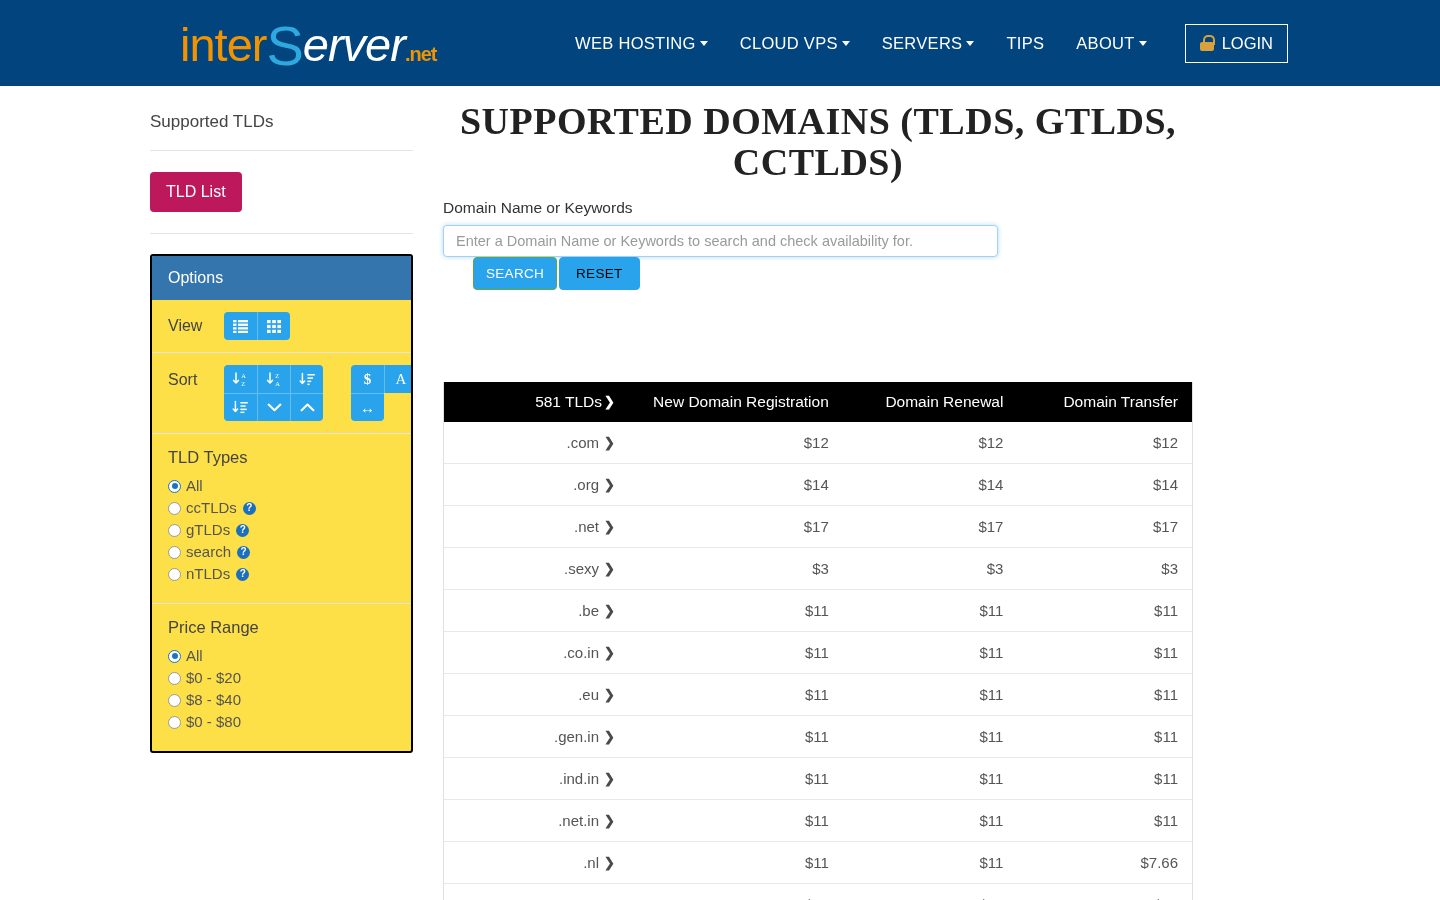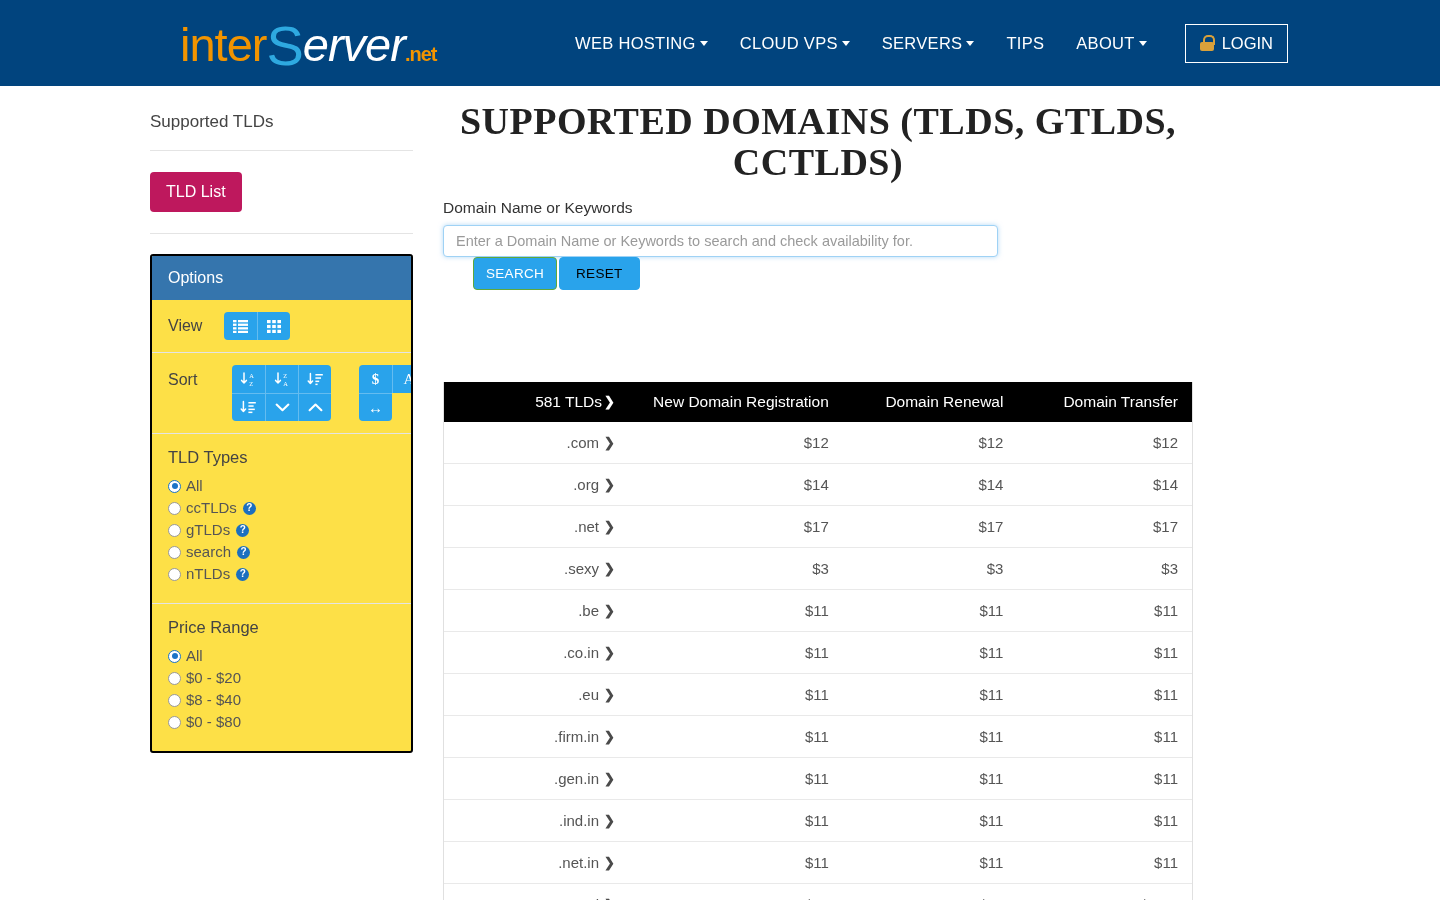--- a/index.html
+++ b/index.html
@@ -425,21 +425,21 @@
               <rect x="5.2" y="4.9" width="3.6" height="3.2" fill="#fff"></rect>
               <rect x="10.4" y="4.9" width="3.6" height="3.2" fill="#fff"></rect>
               <rect x="0" y="9.8" width="3.6" height="3.2" fill="#fff"></rect>
               <rect x="5.2" y="9.8" width="3.6" height="3.2" fill="#fff"></rect>
               <rect x="10.4" y="9.8" width="3.6" height="3.2" fill="#fff"></rect>
             </svg>
           </button>
         </div>
       </div>
 
-      <div class="opt-row" style="align-items:flex-start;gap:8px;">
+      <div class="opt-row" style="align-items:flex-start;">
         <div class="opt-label" style="padding-top:6px;">Sort</div>
         <div class="sort-wrap">
 
           <div class="sort-grid">
             <div class="sort-row">
               <button class="sq-btn">
                 <svg class="ico" width="17" height="15" viewBox="0 0 17 15" aria-hidden="true">
                   <path d="M4 1 v10 M4 11 l-2.4 -2.6 M4 11 l2.4 -2.6" stroke="#fff" stroke-width="1.5" fill="none" stroke-linecap="round"></path>
                   <text x="9.3" y="6.4" font-family="Liberation Serif, serif" font-size="6.4" fill="#fff">A</text>
                   <text x="9.3" y="13.6" font-family="Liberation Serif, serif" font-size="6.4" fill="#fff">Z</text>
@@ -625,26 +625,20 @@
               <td>$11</td>
               <td>$11</td>
             </tr>
             <tr>
               <td><span>.eu</span><span class="chev">❯</span></td>
               <td>$11</td>
               <td>$11</td>
               <td>$11</td>
             </tr>
             <tr>
-              <td><span>.firm.in</span><span class="chev">❯</span></td>
-              <td>$11</td>
-              <td>$11</td>
-              <td>$11</td>
-            </tr>
-            <tr>
               <td><span>.gen.in</span><span class="chev">❯</span></td>
               <td>$11</td>
               <td>$11</td>
               <td>$11</td>
             </tr>
             <tr>
               <td><span>.ind.in</span><span class="chev">❯</span></td>
               <td>$11</td>
               <td>$11</td>
               <td>$11</td>

